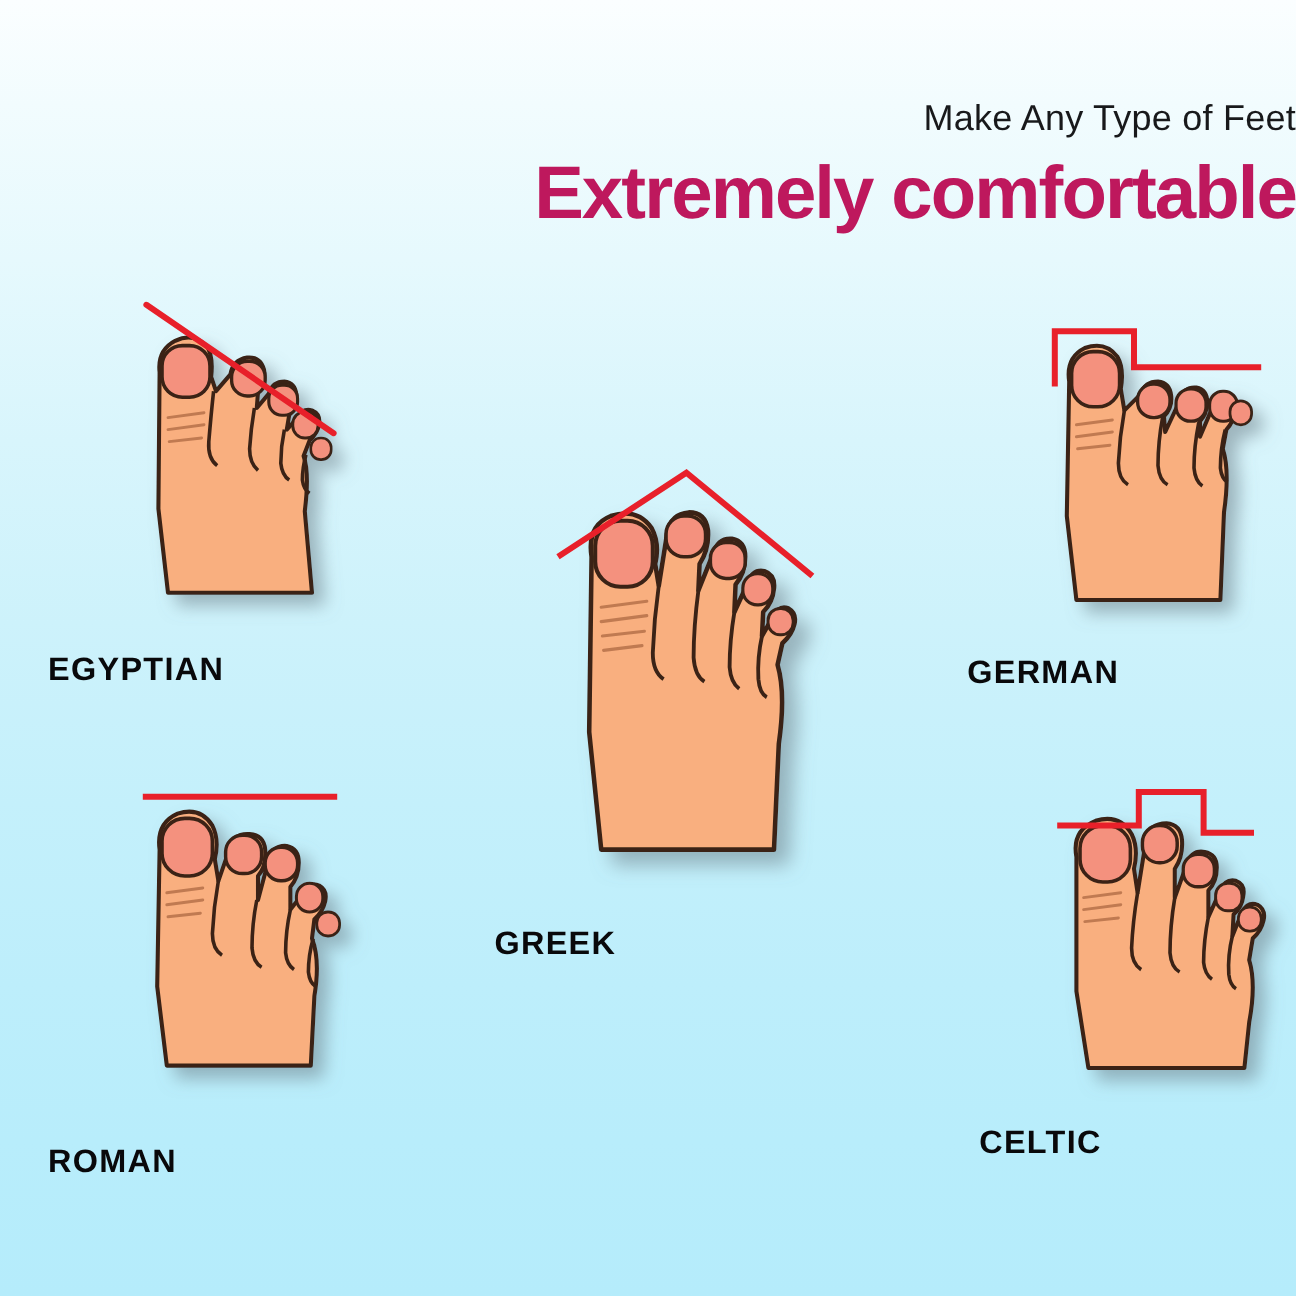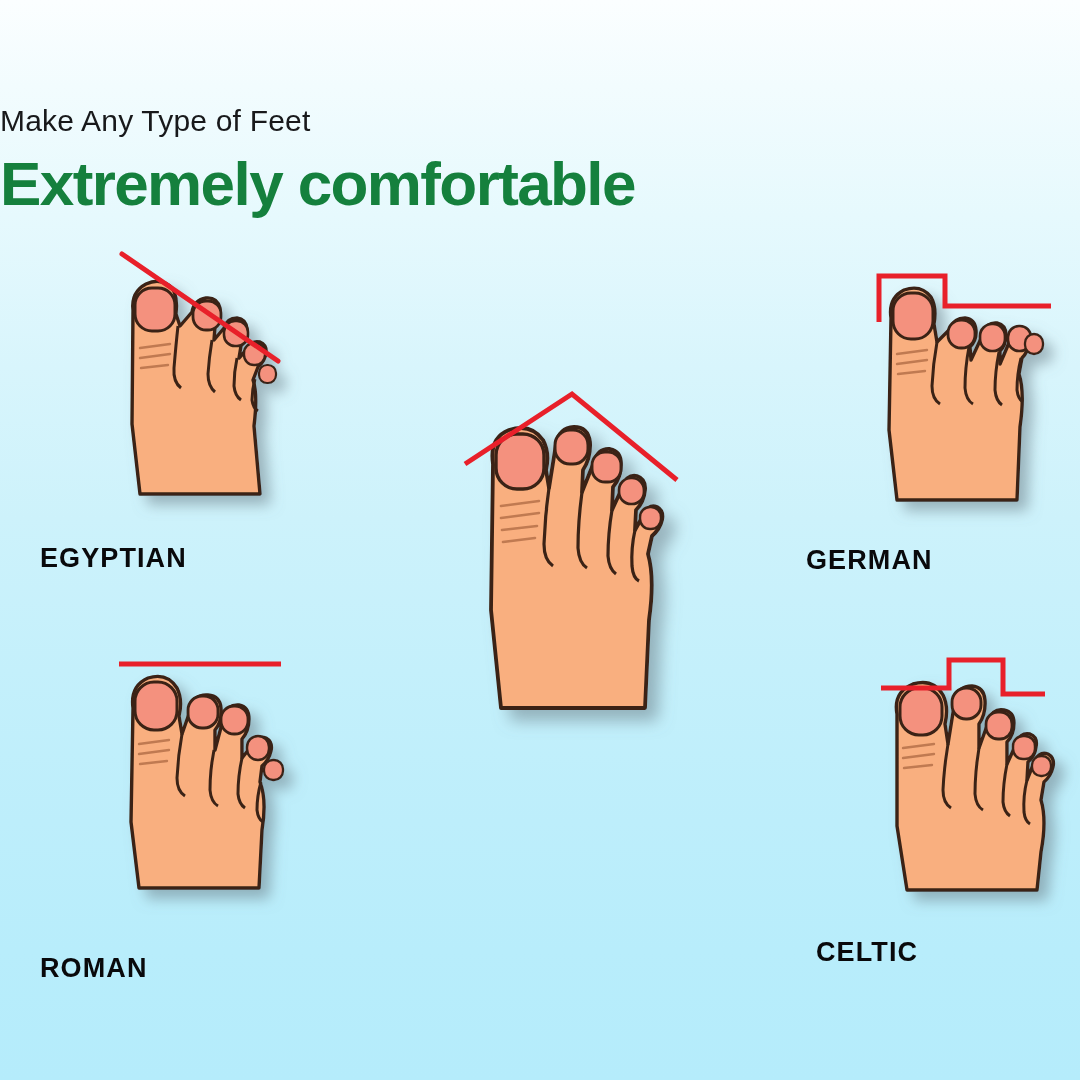--- a/index.html
+++ b/index.html
@@ -22,35 +22,35 @@
         #bdeefb 76%,
         #b8edfb 88%,
         #b5ecfb 100%);
     position:relative;
   }
 
   
   #header {
     position:absolute;
     top:0; left:0; right:0;
-    padding-top:106px;
-    text-align:left;
+    padding-top:84px;
+    text-align:right;
   }
   #subtitle {
     font-size:30px;
     font-weight:400;
     color:#18191b;
     letter-spacing:0.2px;
     line-height:1;
   }
   #title {
     margin-top:17px;
     font-size:62px;
     font-weight:700;
-    color:#15803d;
+    color:#be185d;
     letter-spacing:-1.6px;
     line-height:1;
   }
 
   
   .foot-card {
     position:absolute;
     text-align:left;
   }
   .foot-art {
@@ -205,20 +205,21 @@
         <rect x="100" y="42" width="33" height="34" rx="15" fill="#f4917e" stroke="#3a2416" stroke-width="3"></rect>
         <rect x="137" y="64" width="29" height="30" rx="13" fill="#f4917e" stroke="#3a2416" stroke-width="2.9"></rect>
         <rect x="164" y="90" width="25" height="26" rx="12" fill="#f4917e" stroke="#3a2416" stroke-width="2.7"></rect>
         <rect x="185" y="119" width="21" height="22" rx="10" fill="#f4917e" stroke="#3a2416" stroke-width="2.5"></rect>
         <path d="M46 118 L84 113 M46 130 L84 125 M47 142 L82 138 M48 154 L80 150" fill="none" stroke="#c07a51" stroke-width="2.6" stroke-linecap="round"></path>
       </g>
 
       <path d="M10 76 L117 6 L222 92" fill="none" stroke="#e8202a" stroke-width="5" stroke-linejoin="miter" stroke-linecap="butt"></path>
     </svg>
   </div>
+  <div class="foot-label">GREEK</div>
 </div>
 
 <div class="foot-card" id="card-roman">
   <div class="foot-art">
     <svg class="foot-svg" viewBox="0 0 175 265" xmlns="http://www.w3.org/2000/svg">
       <defs>
         <filter id="sh-ro" x="-40%" y="-20%" width="200%" height="180%">
           <feDropShadow dx="9" dy="9" stdDeviation="7" flood-color="#6d8088" flood-opacity="0.55"></feDropShadow>
         </filter>
       </defs>

